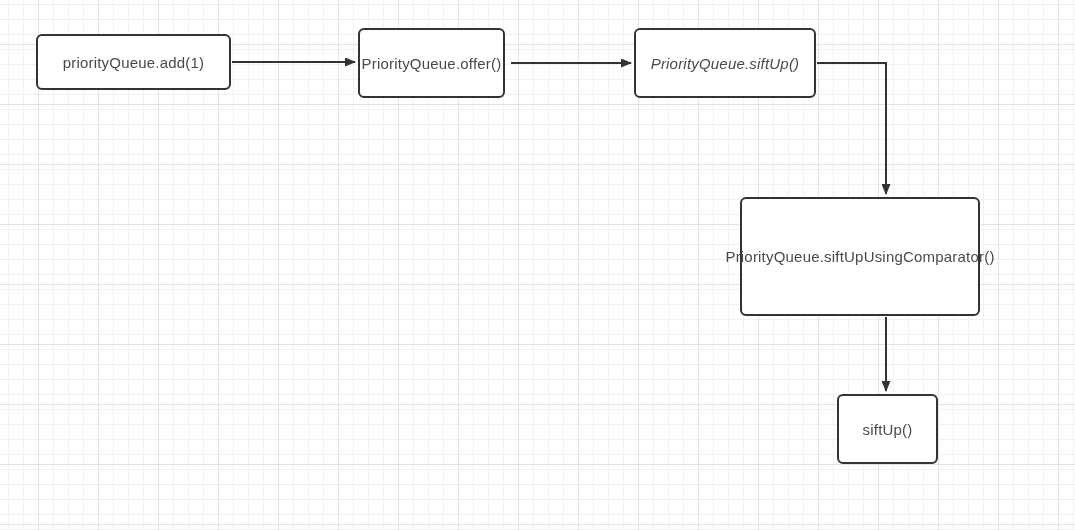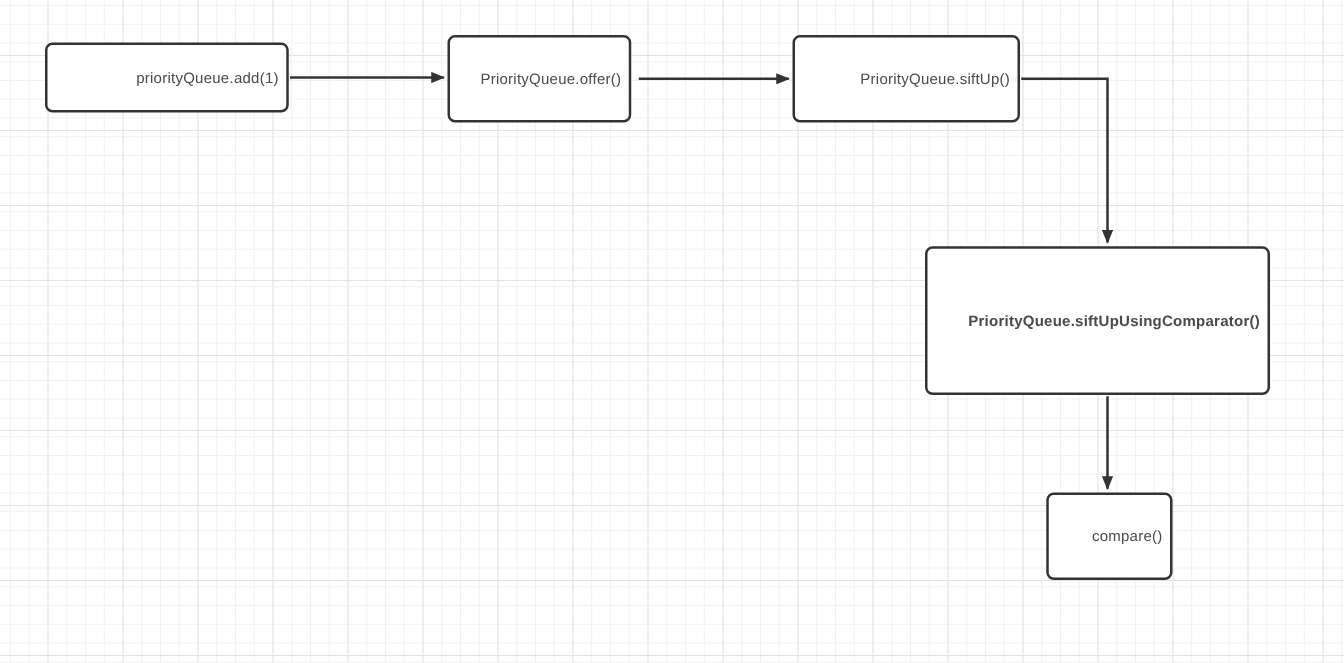--- a/index.html
+++ b/index.html
@@ -26,31 +26,31 @@
     background-position: 38px 0, 0 44px, 8px 0, 0 4px;
   }
   .node {
     position: absolute;
     box-sizing: border-box;
     background: #ffffff;
     border: 2px solid #333333;
     border-radius: 6px;
     display: flex;
     align-items: center;
-    justify-content: flex-end;
+    justify-content: center;
     text-align: center;
-    font-size: 12px;
+    font-size: 15px;
     color: #4a4a4a;
     letter-spacing: 0.2px;
     padding: 2px 6px;
   }
   #node-add        { left: 36px;  top: 34px;  width: 195px; height: 56px; }
   #node-offer      { left: 358px; top: 28px;  width: 147px; height: 70px; }
-  #node-siftup     { left: 634px; top: 28px;  width: 182px; height: 70px; }
-  #node-comparator { left: 740px; top: 197px; width: 276px; height: 119px; font-weight: bold; }
+  #node-siftup     { left: 634px; top: 28px;  width: 182px; height: 70px; font-style: italic; }
+  #node-comparator { left: 740px; top: 197px; width: 240px; height: 119px; }
   #node-compare    { left: 837px; top: 394px; width: 101px; height: 70px; }
   .connectors {
     position: absolute;
     left: 0;
     top: 0;
     width: 1075px;
     height: 530px;
     pointer-events: none;
   }
 </style>
@@ -85,16 +85,16 @@
 
   <div class="node" id="node-siftup">
     <span>PriorityQueue.siftUp()</span>
   </div>
 
   <div class="node" id="node-comparator">
     <span>PriorityQueue.siftUpUsingComparator()</span>
   </div>
 
   <div class="node" id="node-compare">
-    <span>compare()</span>
+    <span>siftUp()</span>
   </div>
 
 </div>
 
 </body></html>

